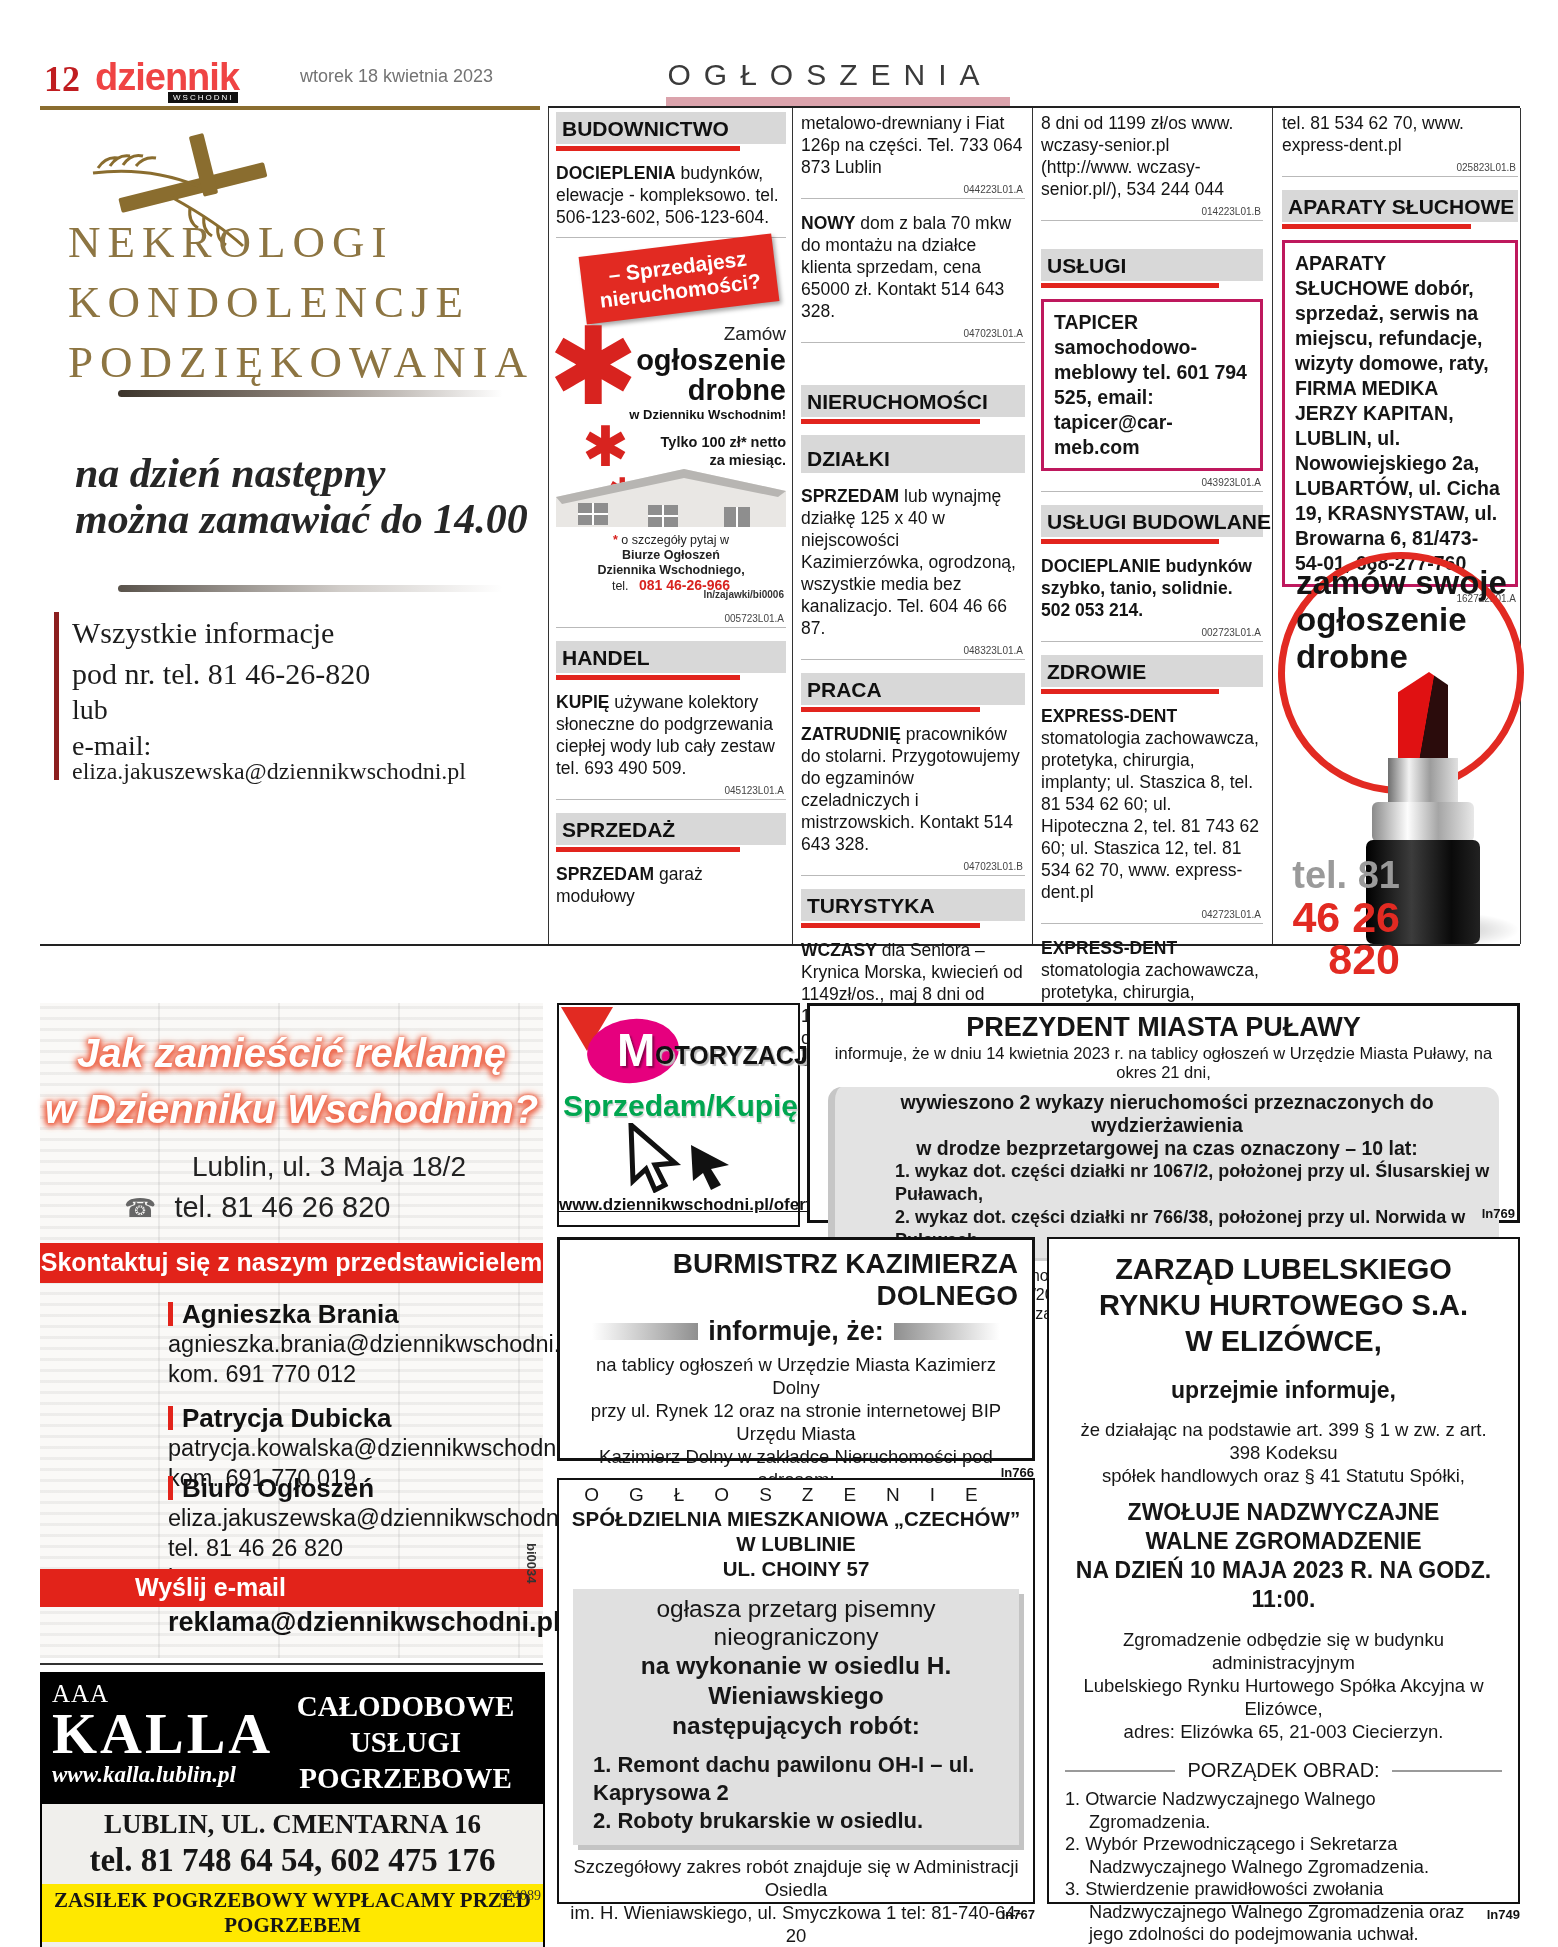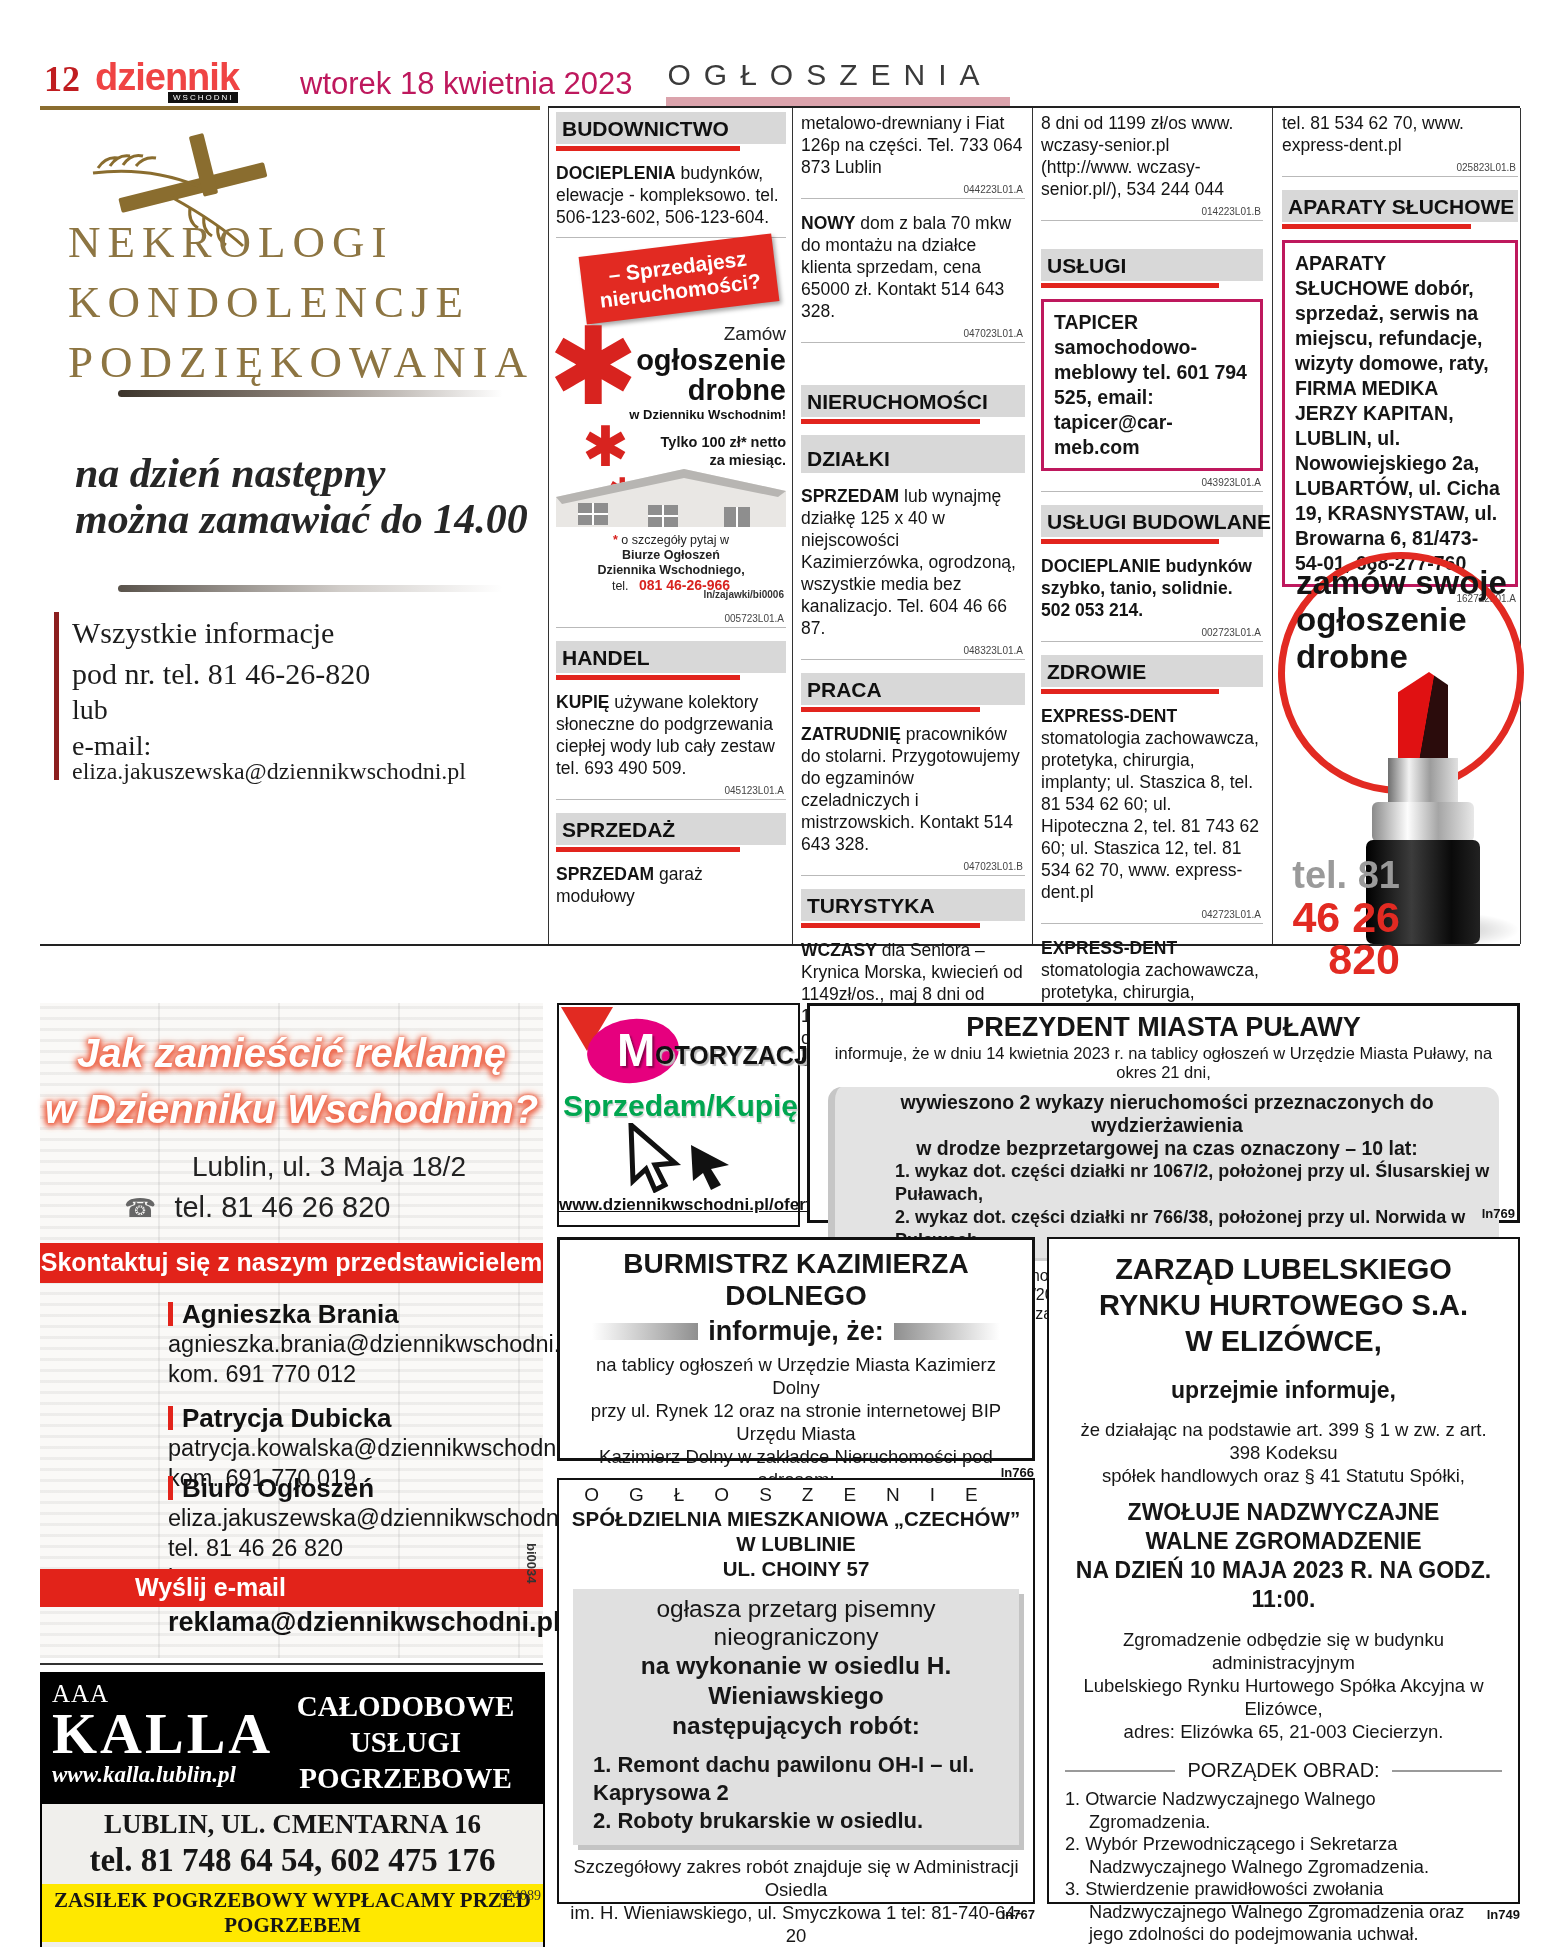--- a/index.html
+++ b/index.html
@@ -6,21 +6,21 @@
   #page{position:relative;width:1558px;height:1947px;background:#fff;margin:0 auto;
         font-family:"Liberation Sans",sans-serif;color:#161616;overflow:hidden;}
   .abs{position:absolute;}
   .b{font-weight:bold;}
   .ctr{text-align:center;}
 
   
   .logo-num{left:44px;top:58px;font-size:36px;font-weight:bold;color:#c01d20;font-family:"Liberation Serif",serif;}
   .logo-word{left:95px;top:56px;font-size:38px;font-weight:bold;color:#ef4444;letter-spacing:-1px;}
   .logo-sub{left:168px;top:92px;background:#111;color:#fff;font-size:8px;padding:1px 5px;letter-spacing:2px;}
-  .issue-date{left:300px;top:66px;font-size:31px;color:#be185d;}
+  .issue-date{left:300px;top:66px;font-size:18px;color:#737373;}
   .section-title{left:620px;top:58px;width:420px;text-align:center;font-size:30px;letter-spacing:13px;color:#3a3a3a;}
   .rule-gold{left:40px;top:106px;width:500px;height:4px;background:#8a6d2f;}
   .rule-pink{left:666px;top:97px;width:344px;height:9px;background:#dba3ac;}
   .rule-top{left:548px;top:106px;width:972px;height:2px;background:#222;}
   .rule-mid{left:40px;top:944px;width:1480px;height:2px;background:#222;}
   .vline{width:1px;background:#333;top:108px;height:836px;}
 
   
   .nek-title{left:68px;top:212px;font-family:"Liberation Serif",serif;font-size:45px;color:#8d7542;
              letter-spacing:7px;line-height:60px;}
@@ -149,21 +149,21 @@
   .p-title{font-weight:bold;font-size:27px;}
   .p-intro{font-size:16.5px;margin-top:1px;}
   .p-box{background:#e3e3e3;border-radius:14px;border-left:7px solid #c6c6c6;border-bottom:3px solid #cfcfcf;
          margin:5px 6px;padding:4px 8px 6px;}
   .p-b1{font-weight:bold;font-size:19.5px;}
   .p-item{font-weight:bold;font-size:18px;text-align:left;padding-left:52px;line-height:23px;}
   .p-foot{font-size:16px;line-height:19px;}
   .boxcode{position:absolute;font-weight:bold;font-size:13px;color:#111;}
 
   .kazim{left:557px;top:1237px;width:478px;height:224px;padding:8px 14px;}
-  .kz-title{font-weight:bold;font-size:28px;}
+  .kz-title{font-weight:bold;font-size:28px;text-align:right;}
   .kz-subrow{display:flex;align-items:center;gap:10px;margin:4px 18px 6px;}
   .kz-gl{flex:1;height:17px;background:linear-gradient(to left,#8f8f8f,#fff);}
   .kz-gr{flex:1;height:17px;background:linear-gradient(to right,#8f8f8f,#fff);}
   .kz-sub{font-weight:bold;font-size:27px;white-space:nowrap;}
   .kz-body{font-size:18.5px;line-height:23px;}
   .kz-bold{font-weight:bold;font-size:19px;line-height:24px;margin-top:10px;}
 
   .czech{left:557px;top:1478px;width:478px;height:426px;border:2px solid #111;padding:4px 10px;}
   .cz-og{font-size:19px;letter-spacing:30px;text-align:center;white-space:nowrap;overflow:hidden;}
   .cz-title{font-weight:bold;font-size:20.5px;line-height:25px;}

